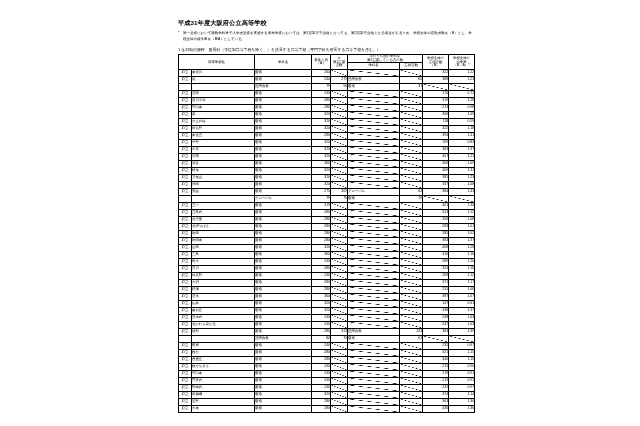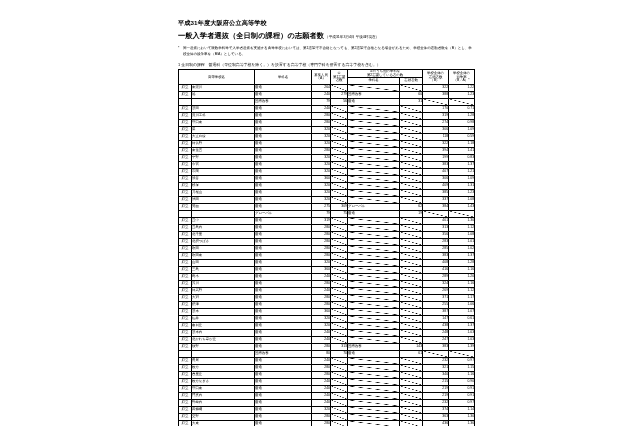--- a/index.html
+++ b/index.html
@@ -59,24 +59,20 @@
   tbody tr td{height:6px;}
 </style>
 </head>
 <body>
 
 <div class="page">
   <div class="content">
 
     <div class="title1">平成31年度大阪府公立高等学校</div>
 
-    <div class="title2row">
-      <span class="title2">一般入学者選抜（全日制の課程）の志願者数</span>
-      <span class="title2sub">（平成31年3月4日 午後4時現在）</span>
-    </div>
 
     <div class="note">
       <span class="ast">*</span>
       <span class="ntxt">同一選抜において複数学科等で入学者選抜を実施する高等学校においては、第1志望で不合格となっても、第2志望で合格となる場合があるため、学校全体の志願者数を（B）とし、学校全体の競争率を（B/A）としている。</span>
     </div>
 
     <div class="sect">1  全日制の課程　普通科（単位制高等学校を除く。）を設置する高等学校（専門学科を併置する高等学校を含む。）</div>
 
     <table class="t">
       <colgroup>

